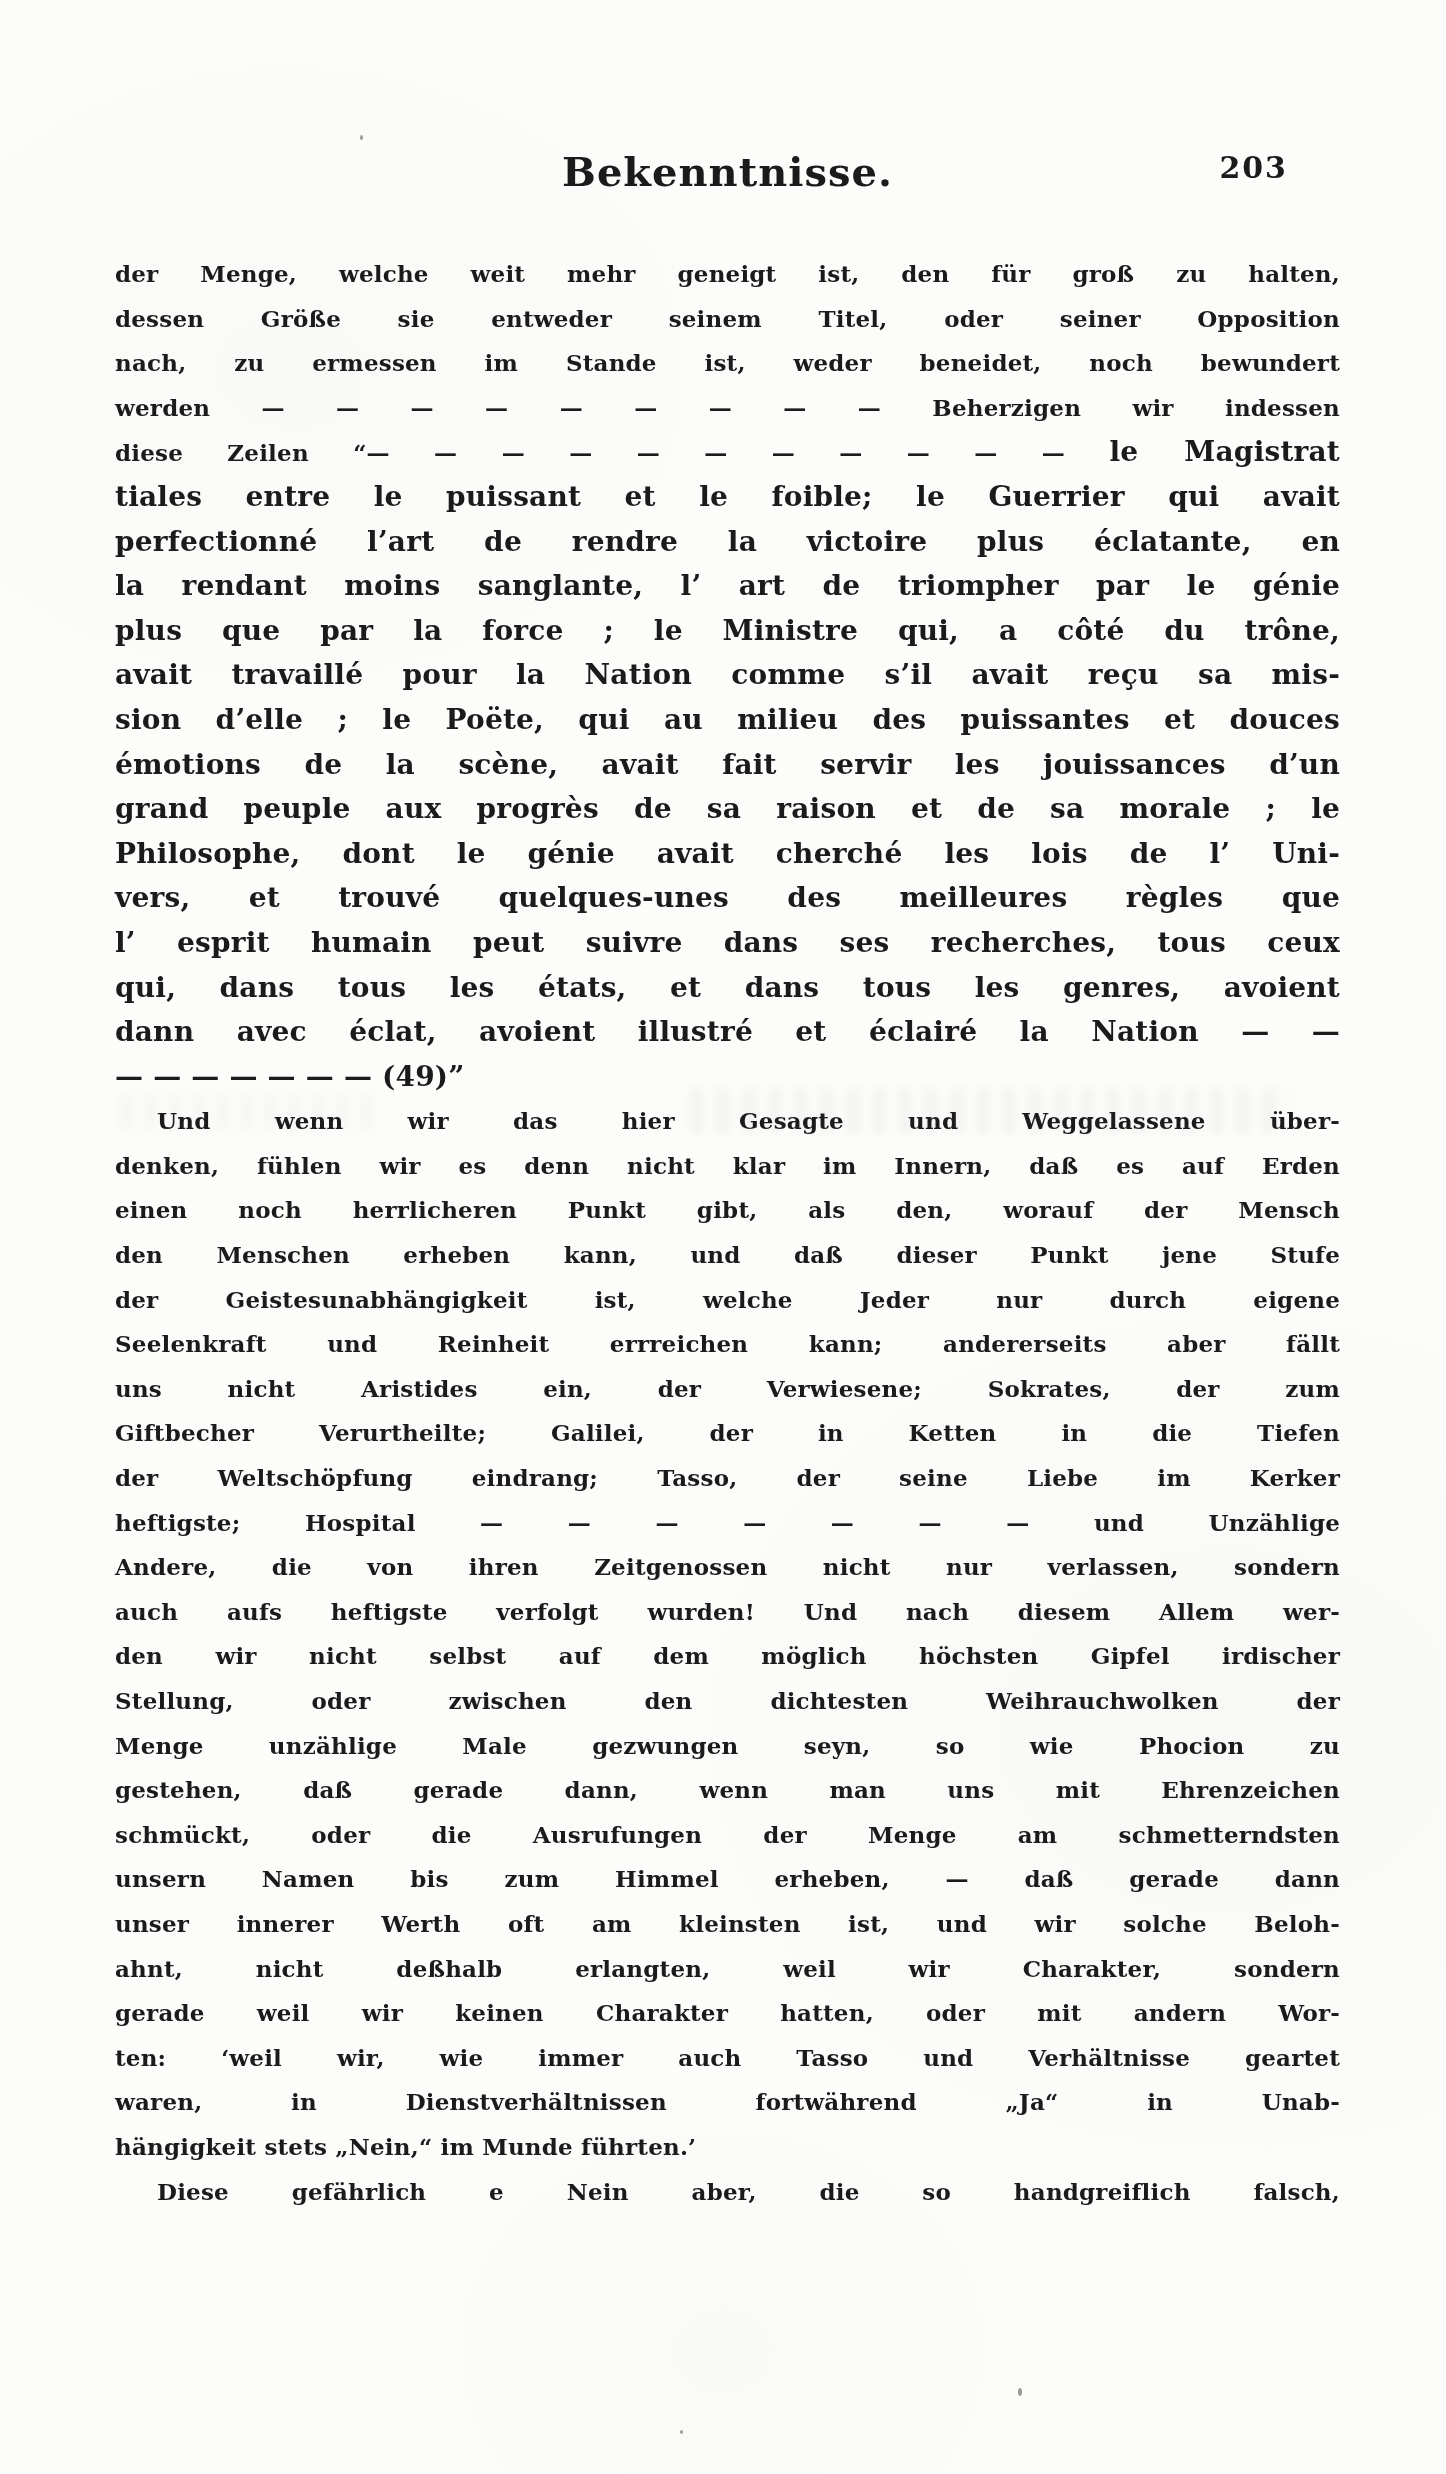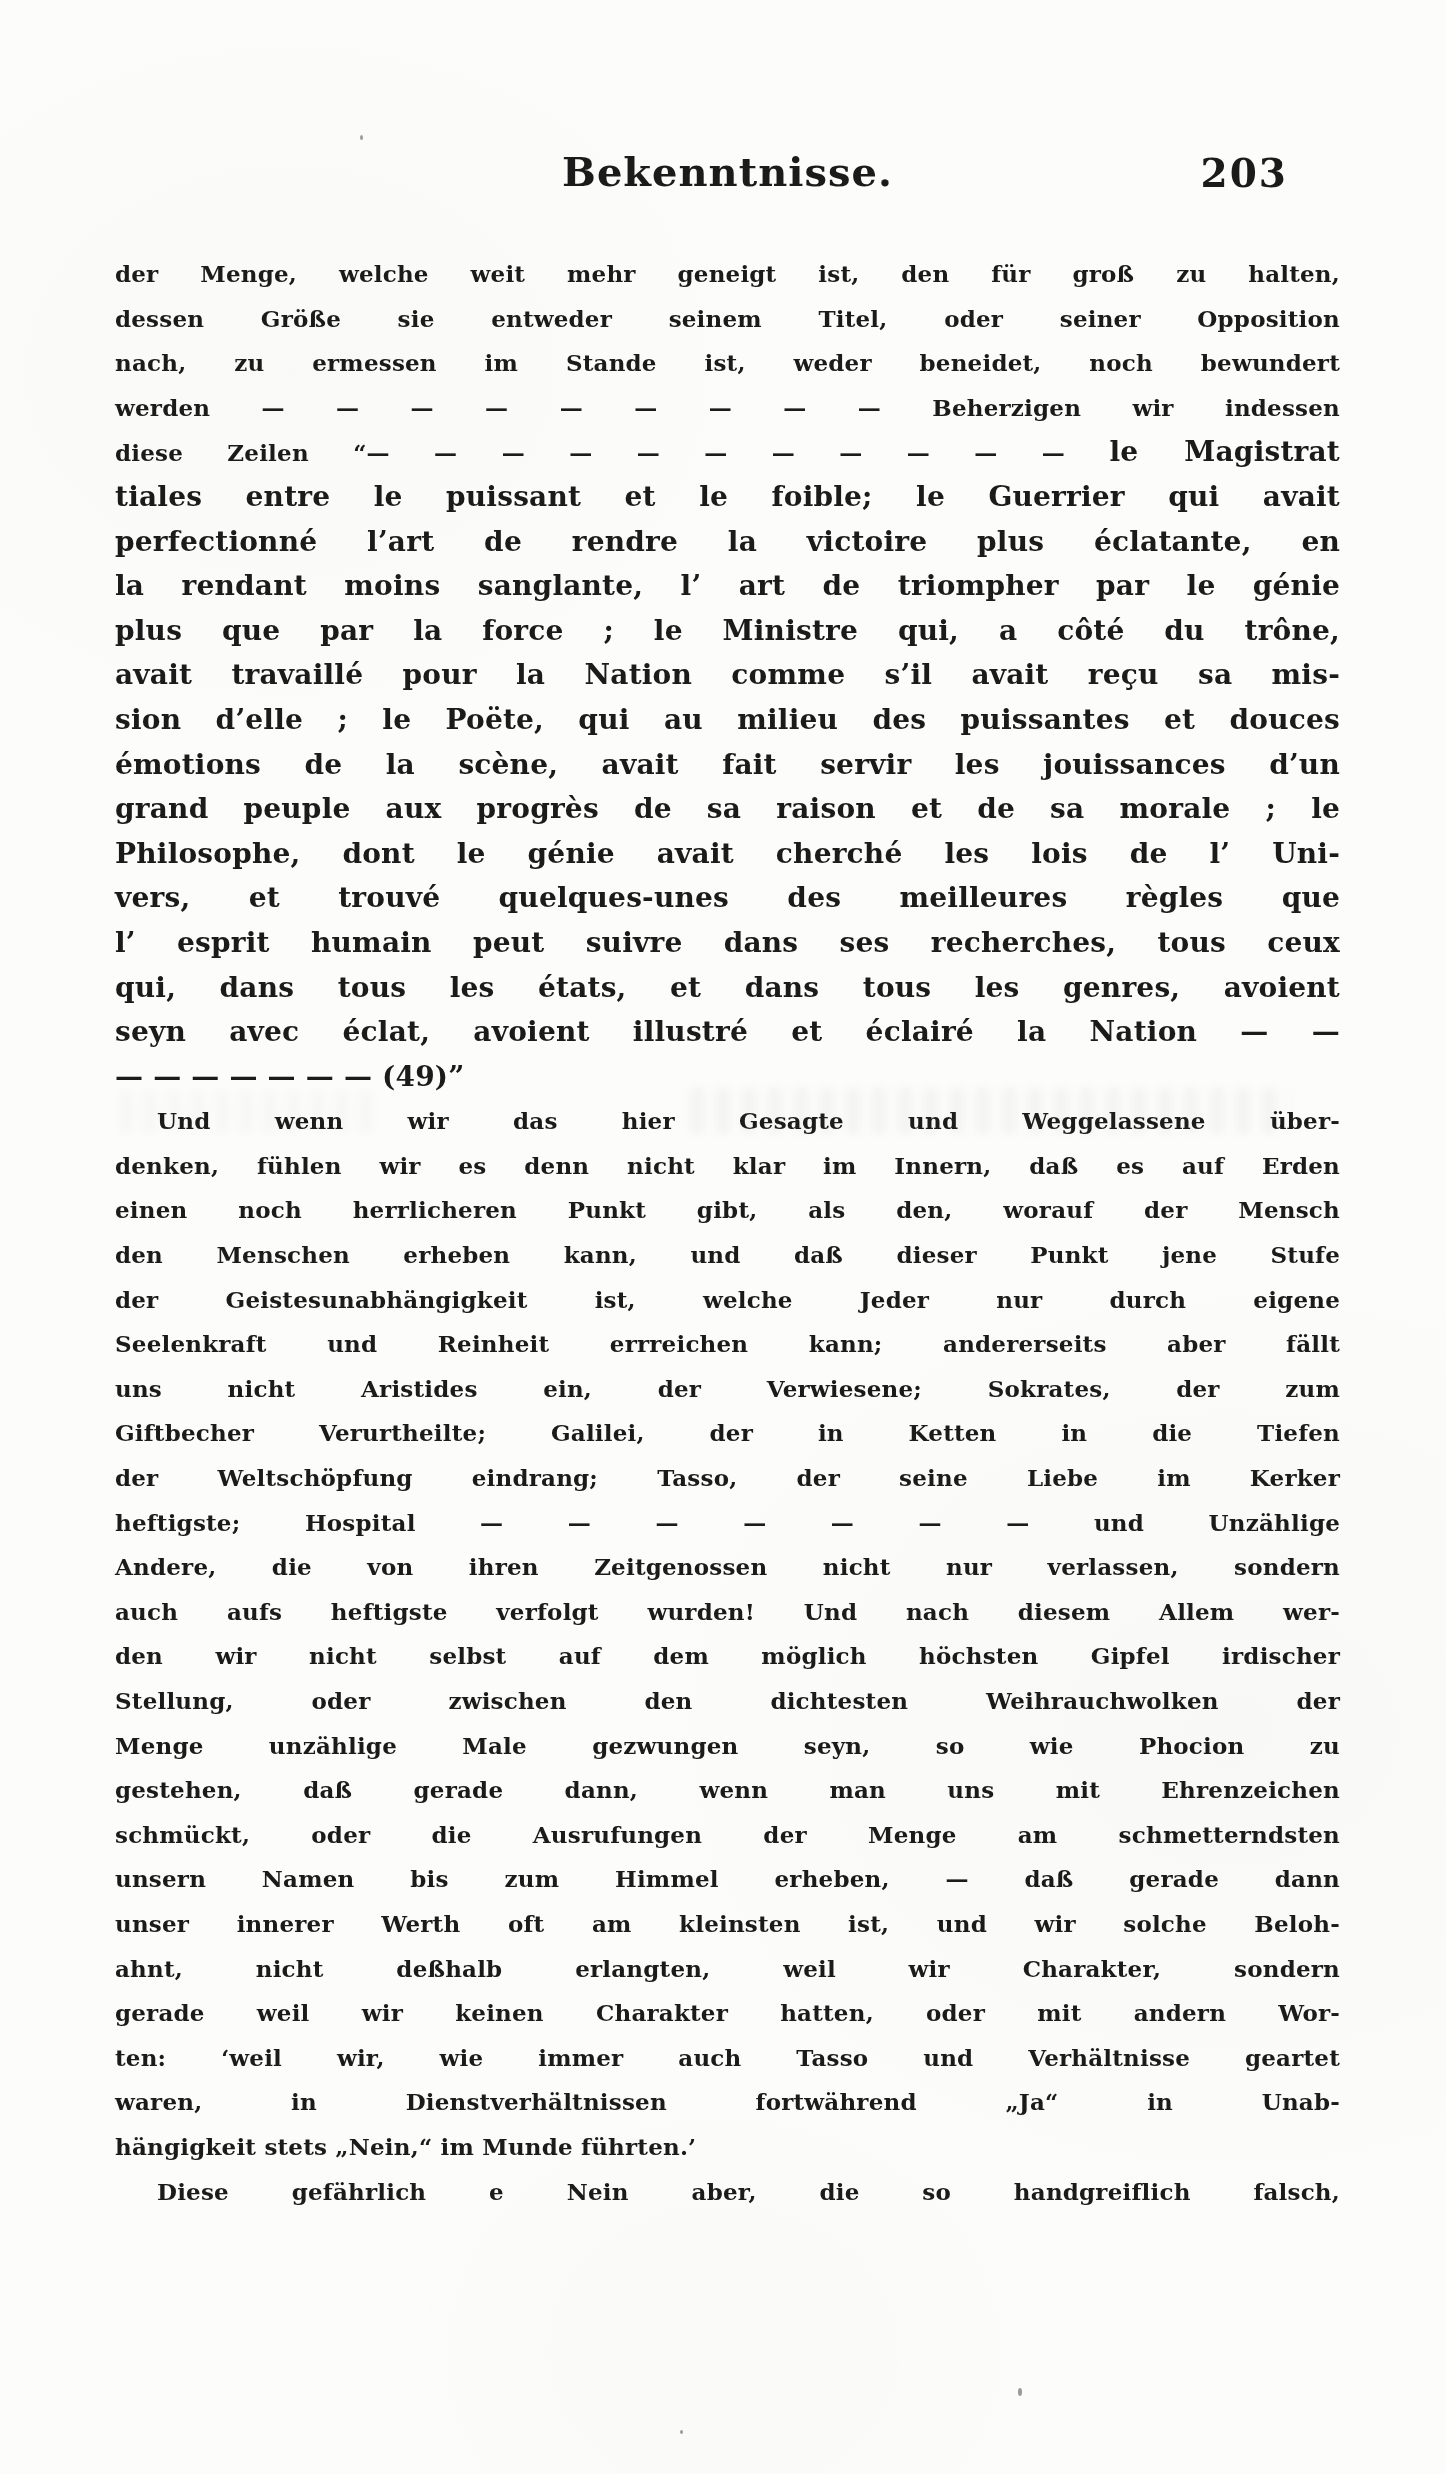--- a/index.html
+++ b/index.html
@@ -20,21 +20,21 @@
     position:absolute;top:148px;left:115px;width:1225px;height:56px;
   }
   .running-title{
     position:absolute;left:0;right:0;text-align:center;
     font-family:"DejaVu Serif","Liberation Serif",serif;
     font-weight:700;font-size:40px;letter-spacing:1px;
   }
   .page-number{
     position:absolute;right:52px;top:2px;
     font-family:"DejaVu Serif","Liberation Serif",serif;
-    font-weight:700;font-size:39px;letter-spacing:2px;
+    font-weight:700;font-size:30px;letter-spacing:2px;
   }
   .body-lines{
     position:absolute;top:252px;left:115px;width:1225px;
   }
   .line{
     height:44.6px;line-height:44.6px;
     text-align:justify;text-align-last:justify;
     white-space:nowrap;overflow:visible;
   }
   .line.last{text-align-last:left;}
@@ -84,21 +84,21 @@
       <div class="line antiqua">la rendant moins sanglante, l’ art de triompher par le génie</div>
       <div class="line antiqua">plus que par la force ; le Ministre qui, a côté du trône,</div>
       <div class="line antiqua">avait travaillé pour la Nation comme s’il avait reçu sa mis-</div>
       <div class="line antiqua">sion d’elle ; le Poëte, qui au milieu des puissantes et douces</div>
       <div class="line antiqua">émotions de la scène, avait fait servir les jouissances d’un</div>
       <div class="line antiqua">grand peuple aux progrès de sa raison et de sa morale ; le</div>
       <div class="line antiqua">Philosophe, dont le génie avait cherché les lois de l’ Uni-</div>
       <div class="line antiqua">vers, et trouvé quelques-unes des meilleures règles que</div>
       <div class="line antiqua">l’ esprit humain peut suivre dans ses recherches, tous ceux</div>
       <div class="line antiqua">qui, dans tous les états, et dans tous les genres, avoient</div>
-      <div class="line antiqua">seyn avec éclat, avoient illustré et éclairé la Nation — —</div>
+      <div class="line antiqua">dann avec éclat, avoient illustré et éclairé la Nation — —</div>
       <div class="line antiqua last">— — — — — — — (49)”</div>
       <div class="line fraktur indent">Und wenn wir das hier Gesagte und Weggelassene über-</div>
       <div class="line fraktur">denken, fühlen wir es denn nicht klar im Innern, daß es auf Erden</div>
       <div class="line fraktur">einen noch herrlicheren Punkt gibt, als den, worauf der Mensch</div>
       <div class="line fraktur">den Menschen erheben kann, und daß dieser Punkt jene Stufe</div>
       <div class="line fraktur">der Geistesunabhängigkeit ist, welche Jeder nur durch eigene</div>
       <div class="line fraktur">Seelenkraft und Reinheit errreichen kann; andererseits aber fällt</div>
       <div class="line fraktur">uns nicht Aristides ein, der Verwiesene; Sokrates, der zum</div>
       <div class="line fraktur">Giftbecher Verurtheilte; Galilei, der in Ketten in die Tiefen</div>
       <div class="line fraktur">der Weltschöpfung eindrang; Tasso, der seine Liebe im Kerker</div>

